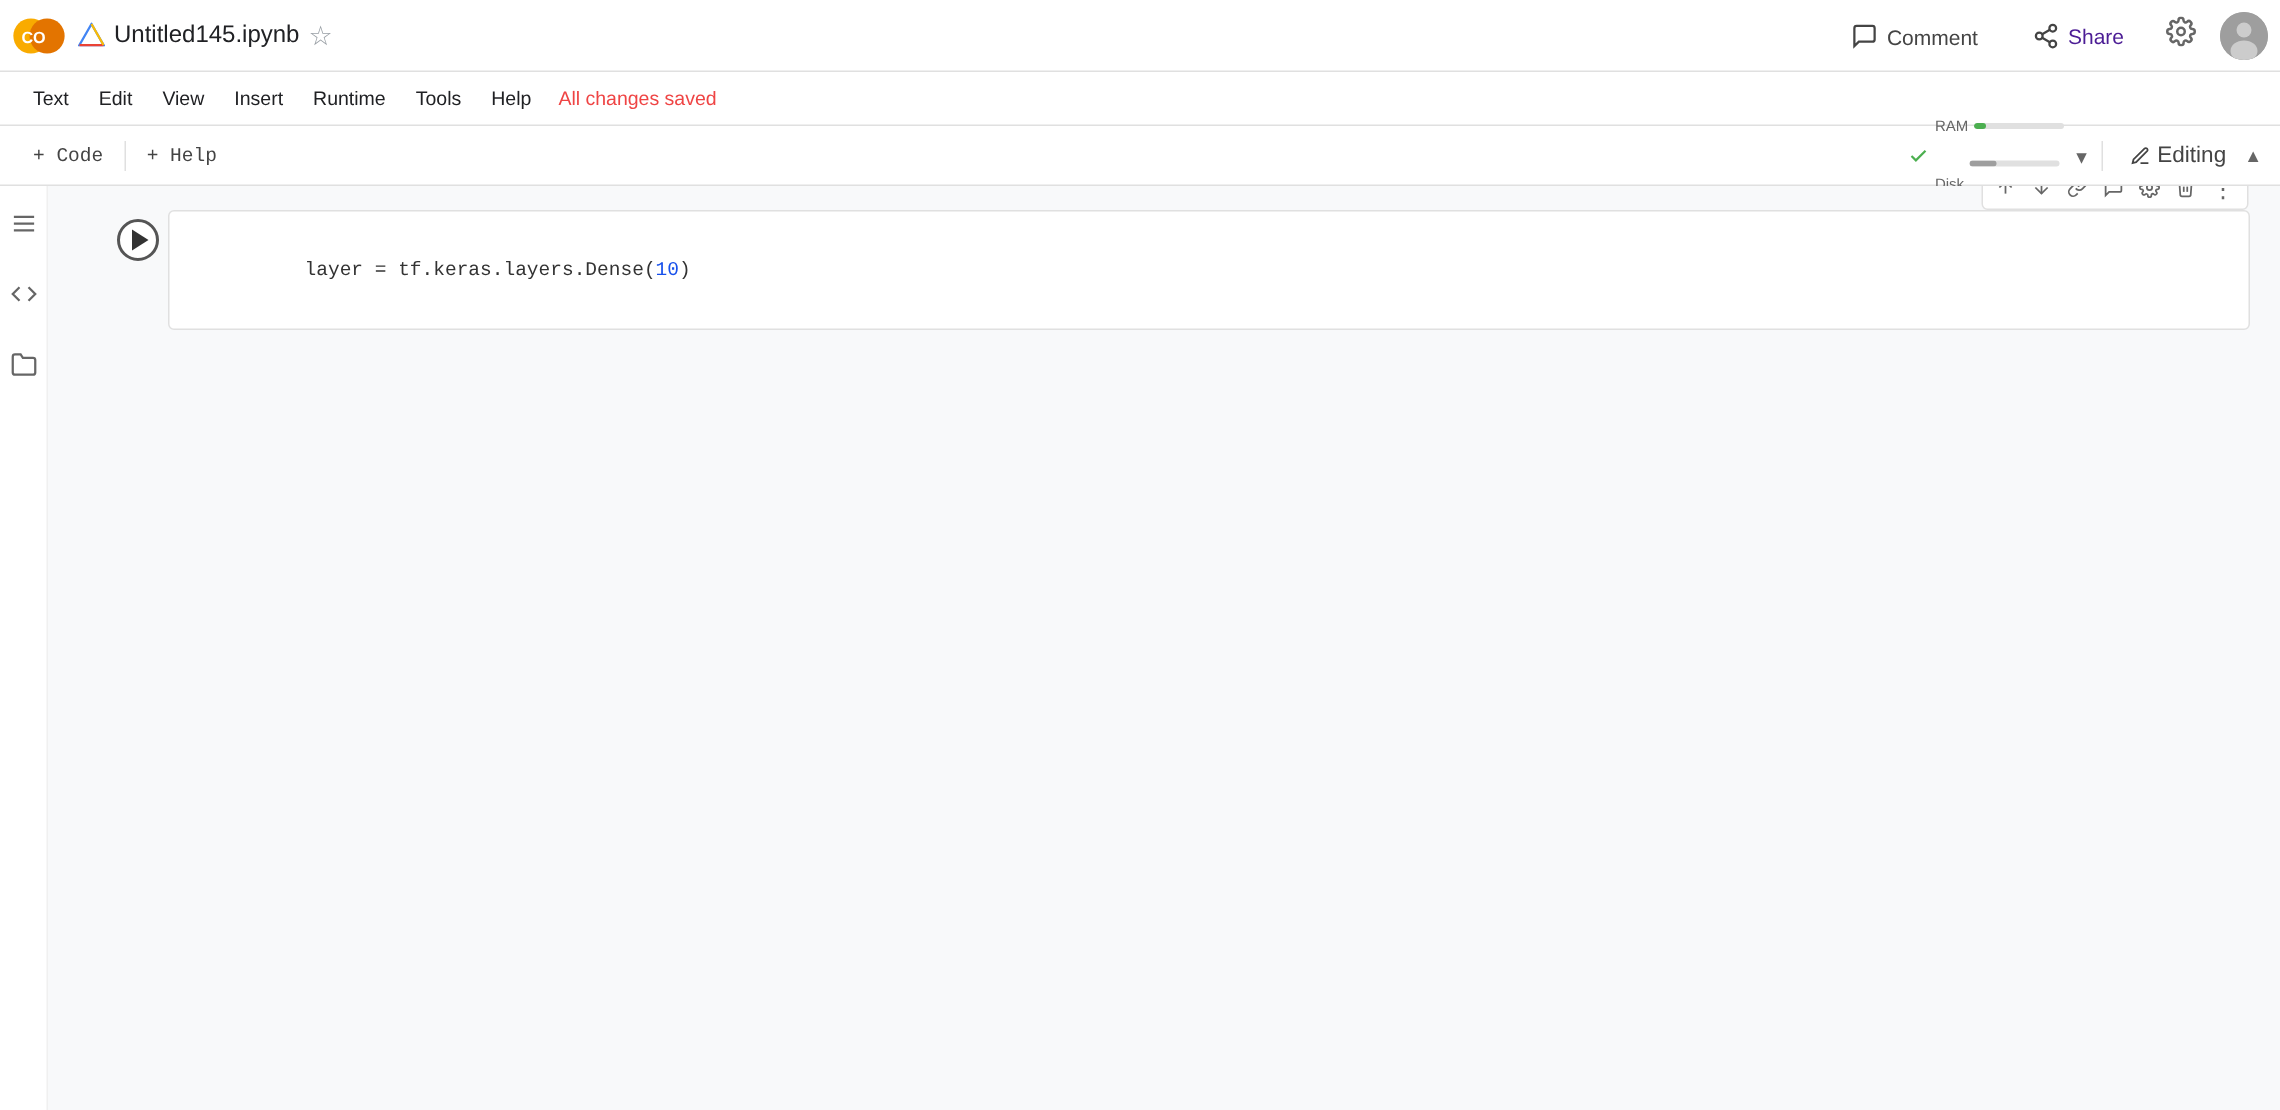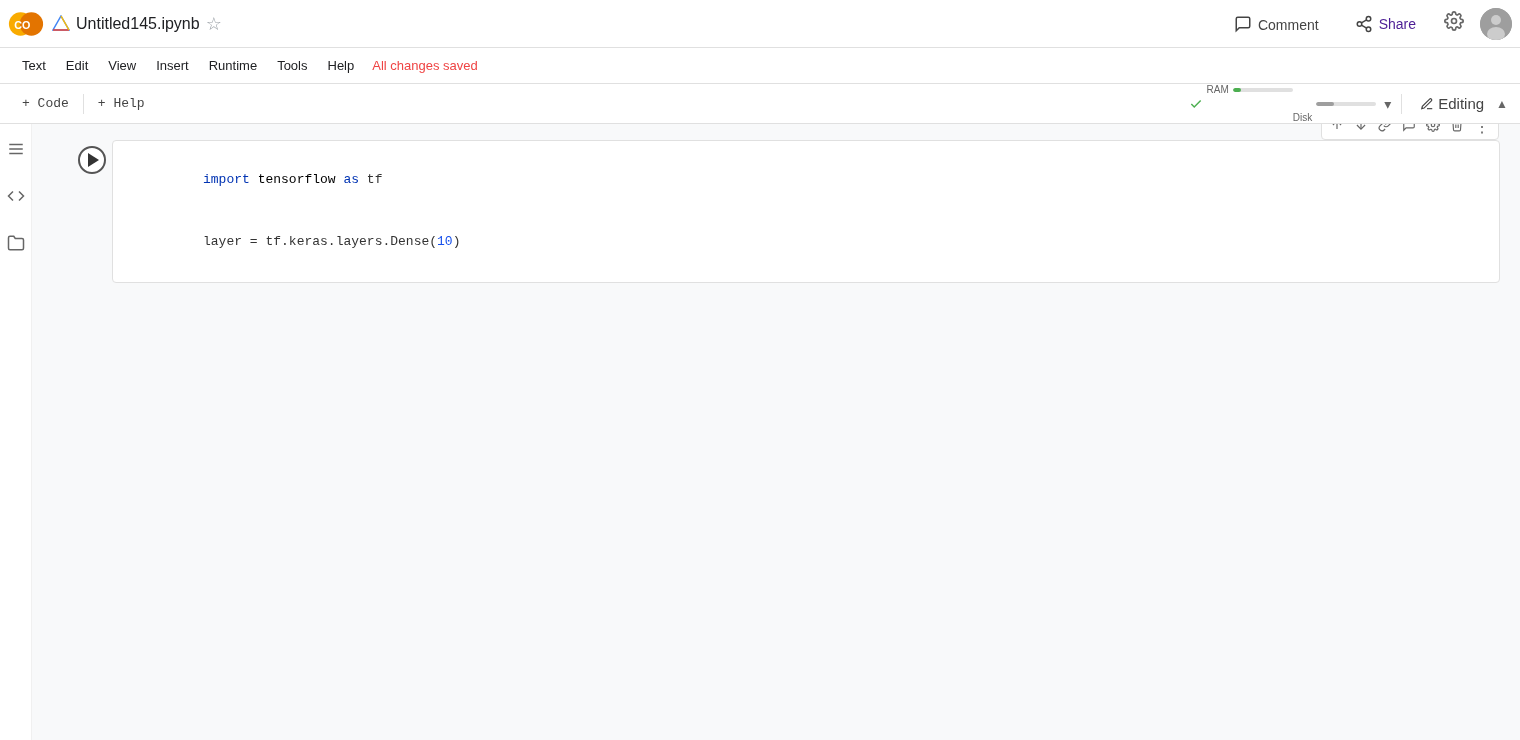--- a/index.html
+++ b/index.html
@@ -146,20 +146,21 @@
       margin: 0 4px;
     }
     .toolbar-right {
       margin-left: auto;
       display: flex;
       align-items: center;
       gap: 4px;
     }
     .ram-disk-area {
       display: flex;
+      flex-direction: column;
       align-items: flex-start;
       font-size: 10px;
       color: #666;
       margin-right: 4px;
     }
     .ram-row, .disk-row {
       display: flex;
       align-items: center;
       gap: 4px;
     }
@@ -500,22 +501,19 @@
                 <path d="M14 11v6"></path>
               <path d="M9 6V4h6v2"></path>
             </svg>
           </button>
           <button class="cell-tool-btn">
             <span style="font-size:16px;color:#666;line-height:1;">⋮</span>
           </button>
         </div>
 
         <div class="code-line">
-          <span class="kw">import </span><span class="fn">tensorflow </span><span class="kw">as </span><span class="plain">tf</span>
-        </div>
-        <div class="code-line">
           <span class="plain">layer = tf.keras.layers.Dense(</span><span class="num">10</span><span class="plain">)</span>
         </div>
       </div>
     </div>
 
   </div>
 </div>
 
 </body></html>

